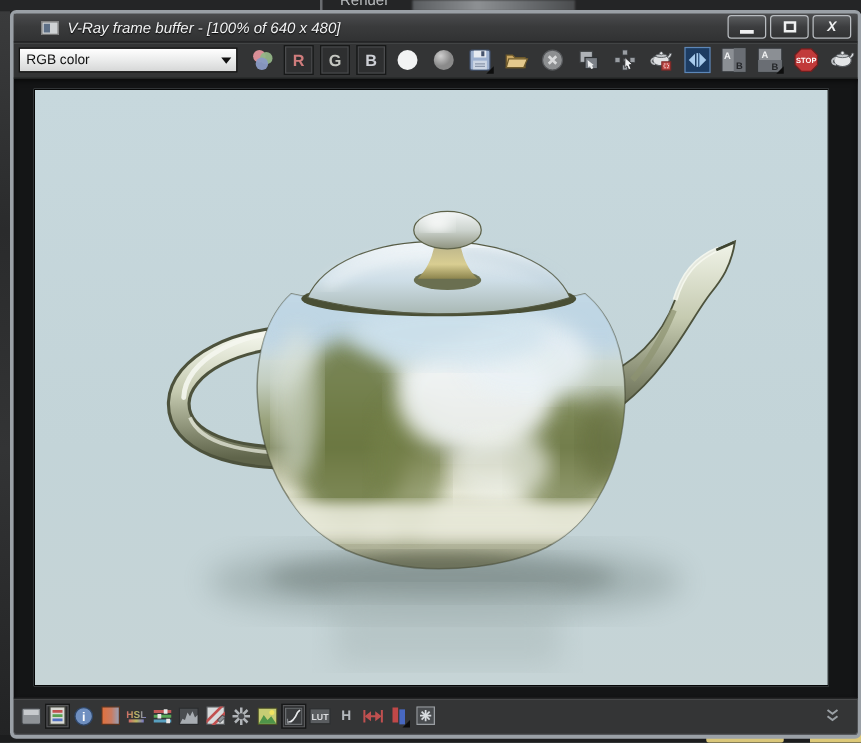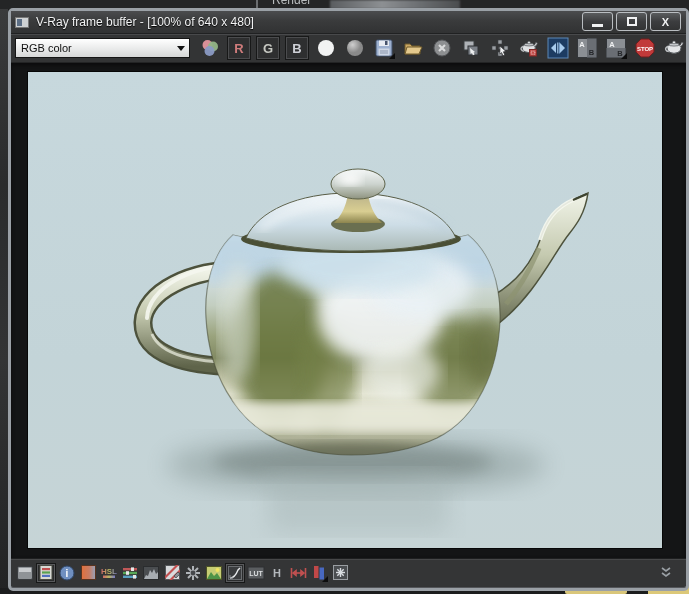--- a/index.html
+++ b/index.html
@@ -18,21 +18,21 @@
   .parent-yellow-1 { position:absolute; left:565px; top:589px; width:62px; height:5px; background:#d9c67a; border-radius:2px; }
   .parent-yellow-2 { position:absolute; left:648px; top:578px; width:41px; height:16px; background:#dcc878;
                      border-top-left-radius:10px; border-top:2px solid #efe4b0; }
 
   
   .vfb-window { position:absolute; left:8px; top:8px; width:681px; height:583px;
                 border:3px solid #9aa0a6; border-radius:5px; background:#333435;
                 box-shadow:inset 0 0 0 1px #54565a; z-index:2; }
 
   .titlebar { position:relative; height:22px; background:linear-gradient(180deg,#4b4c4e,#3a3b3c 45%,#313233);
-              display:flex; align-items:center; padding-left:4px; }
+              display:flex; align-items:center; padding-left:22px;font-style:italic; }
   .title-icon { width:14px; height:11px; background:#cfd2d4; border:1px solid #777; display:inline-block;
                 position:relative; }
   .title-icon::after { content:""; position:absolute; left:1px; top:1px; width:5px; height:7px; background:#5d6f86; }
   .title-text { color:#f2f3f4; font-size:12px; margin-left:7px; text-shadow:0 1px 1px #000; white-space:nowrap; }
   .win-controls { position:absolute; right:5px; top:1px; display:flex; gap:3px; }
   .win-btn { width:31px; height:19px; background:linear-gradient(180deg,#5a5c5e,#3c3d3f 50%,#323334);
              border:1px solid #b9bdc1; border-radius:3px; display:flex; align-items:center; justify-content:center;
              color:#f0f1f2; font-size:11px; font-weight:bold; }
   .glyph-min { width:11px; height:3px; background:#f0f1f2; margin-top:8px; }
   .glyph-max { width:10px; height:9px; border:2px solid #f0f1f2; }

